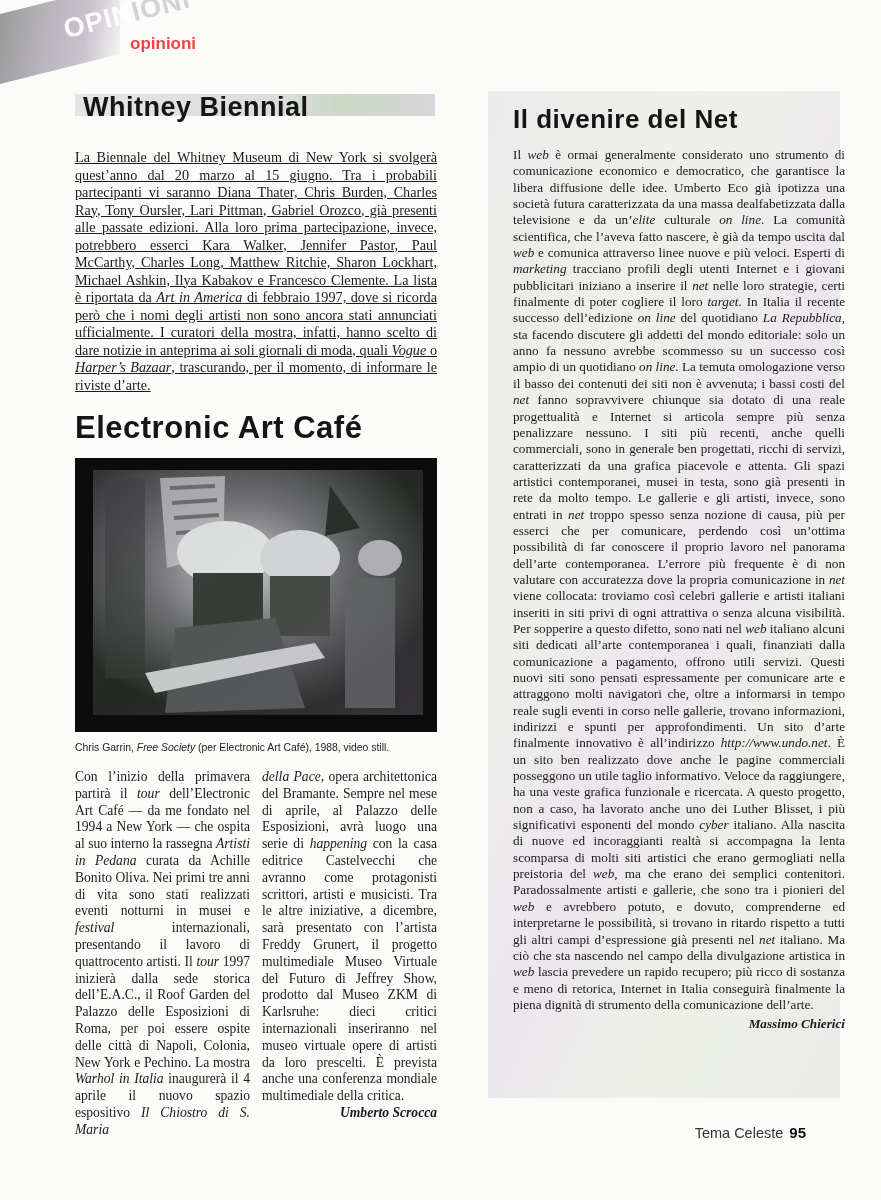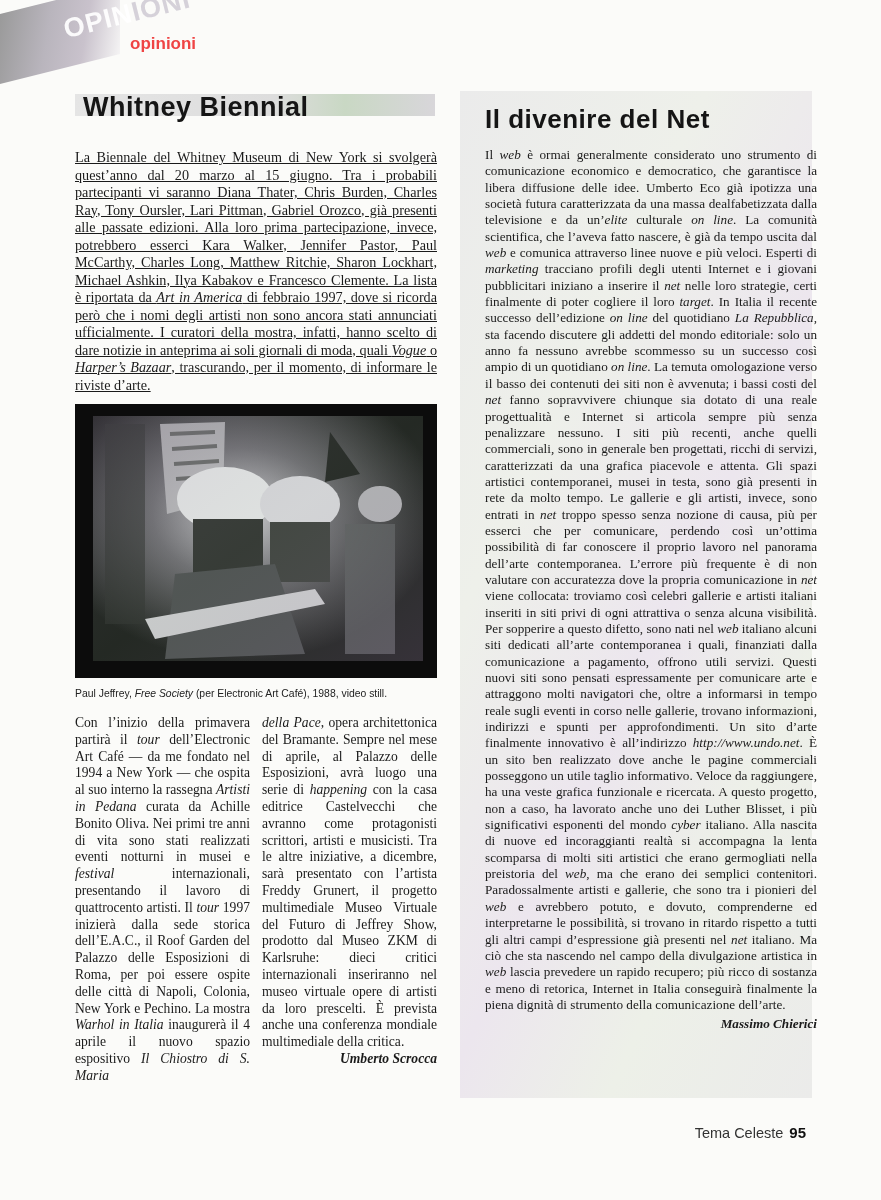--- a/index.html
+++ b/index.html
@@ -63,21 +63,21 @@
     margin-top: 16px; display: flex; justify-content: space-between;
   }
   .twocol .col { width: 175px; }
   .twocol .body-text { font-size: 13.6px; line-height: 16.8px; }
   .signature {
     text-align: right; font-style: italic; font-weight: bold; font-size: 13.6px; margin-top: 0;
   }
 
   
   .panel {
-    position: absolute; left: 460px; top: 91px; width: 352px; height: 1007px;
+    position: absolute; left: 488px; top: 91px; width: 352px; height: 1007px;
     background: linear-gradient(115deg, #ebebeb 0%, #eef0ea 30%, #ece6ee 55%, #edf0e8 75%, #ebebea 100%);
   }
   .panel-inner { position: absolute; left: 25px; top: 10px; width: 332px; }
   .hl-net { font-size: 26px; line-height: 36px; }
   .net-body { margin-top: 10px; font-size: 13.2px; line-height: 16.35px; }
   .net-sign { font-size: 13.2px; margin-top: 3px; }
 
   .footer {
     position: absolute; right: 75px; top: 1124px;
     font-family: "Liberation Sans", "DejaVu Sans", sans-serif;
@@ -93,20 +93,21 @@
 <div class="ribbon-word"><span>OPIN</span><span class="ghost">IONI</span></div>
 <div class="section-label">opinioni</div>
 
 <div class="left">
   <div class="headline-bar">
     <div class="bar"></div>
     <h1 class="hl hl-whitney">Whitney Biennial</h1>
   </div>
   <p class="body-text whitney-body"><span>La Biennale del Whitney Museum di New York si svolgerà quest’anno dal 20 marzo al 15 giugno. Tra i probabili partecipanti vi saranno Diana Thater, Chris Burden, Charles Ray, Tony Oursler, Lari Pittman, Gabriel Orozco, già presenti alle passate edizioni. Alla loro prima partecipazione, invece, potrebbero esserci Kara Walker, Jennifer Pastor, Paul McCarthy, Charles Long, Matthew Ritchie, Sharon Lockhart, Michael Ashkin, Ilya Kabakov e Francesco Clemente. La lista è riportata da </span><i>Art in America</i><span> di febbraio 1997, dove si ricorda però che i nomi degli artisti non sono ancora stati annunciati ufficialmente. I curatori della mostra, infatti, hanno scelto di dare notizie in anteprima ai soli giornali di moda, quali </span><i>Vogue</i><span> o </span><i>Harper’s Bazaar</i><span>, trascurando, per il momento, di informare le riviste d’arte.</span></p>
 
+  <h1 class="hl hl-eac" style="margin-top:14px">Electronic Art Café</h1>
   <div class="photo" aria-label="Video still: soldiers in helmets marching with American flags">
     <svg width="362" height="274" viewBox="0 0 362 274">
       <defs>
         <radialGradient id="glow" cx="45%" cy="40%" r="60%">
           <stop offset="0%" stop-color="#d8d4dc"></stop>
           <stop offset="45%" stop-color="#6e6a72"></stop>
           <stop offset="100%" stop-color="#151515"></stop>
         </radialGradient>
         <linearGradient id="tint" x1="0" y1="0" x2="1" y2="1">
           <stop offset="0%" stop-color="#8a8296" stop-opacity="0.25"></stop>
@@ -126,21 +127,21 @@
       <ellipse cx="305" cy="100" rx="22" ry="18" fill="#b8b4bc"></ellipse>
       <rect x="118" y="115" width="70" height="55" fill="#2b2b2b"></rect>
       <rect x="195" y="118" width="60" height="60" fill="#3a3a3a"></rect>
       <path d="M100 170 L200 160 L230 250 L90 255 Z" fill="#4a4a4e"></path>
       <path d="M70 215 L240 185 L250 200 L80 235 Z" fill="#d5d2d8"></path>
       <rect x="30" y="20" width="40" height="200" fill="#2a2a2a" opacity="0.6"></rect>
       <rect x="270" y="120" width="50" height="130" fill="#5a5a5e" opacity="0.8"></rect>
       <rect x="18" y="12" width="330" height="245" fill="url(#tint)"></rect>
     </svg>
   </div>
-  <div class="caption"><span>Paul Jeffrey, </span><i>Free Society</i><span> (per Electronic Art Café), 1988, video still.</span></div>
+  <div class="caption"><span>Chris Garrin, </span><i>Free Society</i><span> (per Electronic Art Café), 1988, video still.</span></div>
 
   <div class="twocol">
     <div class="col">
       <p class="body-text"><span>Con l’inizio della primavera partirà il </span><i>tour</i><span> dell’Electronic Art Café — da me fondato nel 1994 a New York — che ospita al suo interno la rassegna </span><i>Artisti in Pedana</i><span> curata da Achille Bonito Oliva. Nei primi tre anni di vita sono stati realizzati eventi notturni in musei e </span><i>festival</i><span> internazionali, presentando il lavoro di quattrocento artisti. Il </span><i>tour</i><span> 1997 inizierà dalla sede storica dell’E.A.C., il Roof Garden del Palazzo delle Esposizioni di Roma, per poi essere ospite delle città di Napoli, Colonia, New York e Pechino. La mostra </span><i>Warhol in Italia</i><span> inaugurerà il 4 aprile il nuovo spazio espositivo </span><i>Il Chiostro di S. Maria</i></p>
     </div>
     <div class="col">
       <p class="body-text"><i>della Pace</i><span>, opera architettonica del Bramante. Sempre nel mese di aprile, al Palazzo delle Esposizioni, avrà luogo una serie di </span><i>happening</i><span> con la casa editrice Castelvecchi che avranno come protagonisti scrittori, artisti e musicisti. Tra le altre iniziative, a dicembre, sarà presentato con l’artista Freddy Grunert, il progetto multimediale Museo Virtuale del Futuro di Jeffrey Show, prodotto dal Museo ZKM di Karlsruhe: dieci critici internazionali inseriranno nel museo virtuale opere di artisti da loro prescelti. È prevista anche una conferenza mondiale multimediale della critica.</span></p>
       <div class="signature">Umberto Scrocca</div>
     </div>
   </div>

